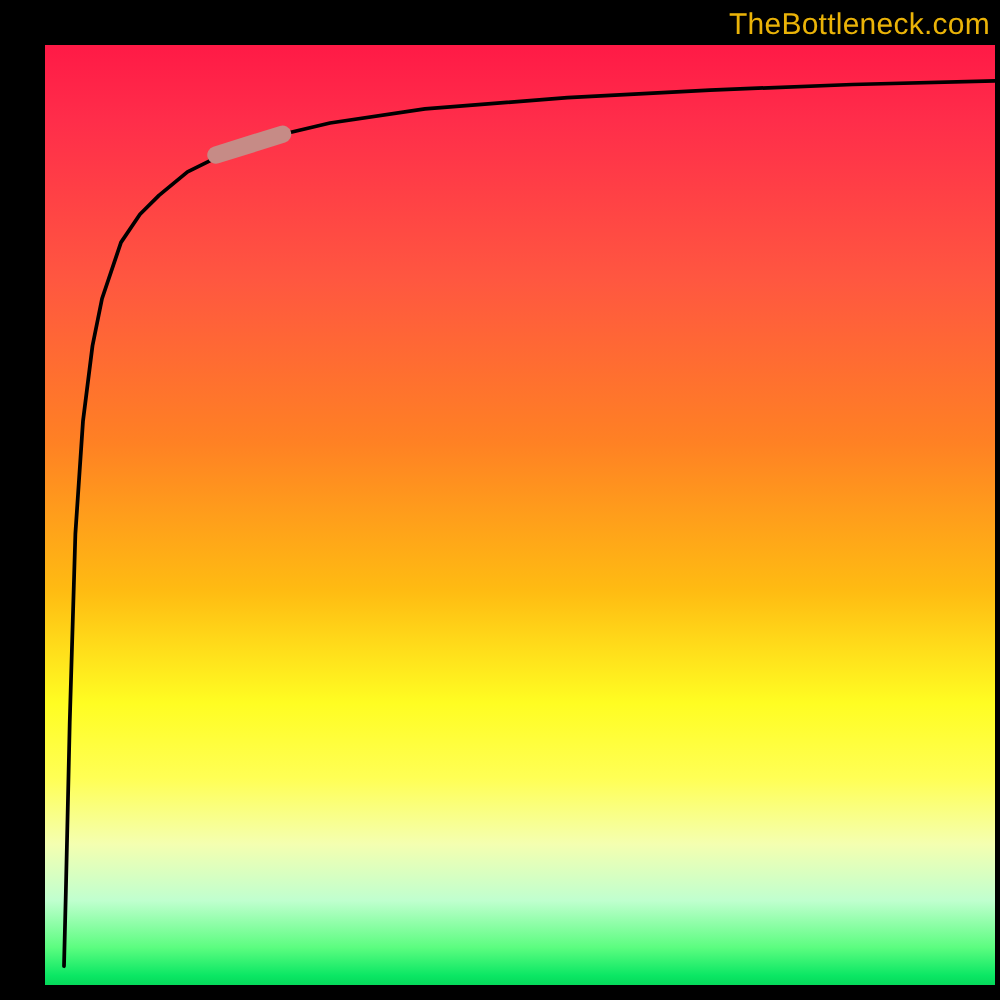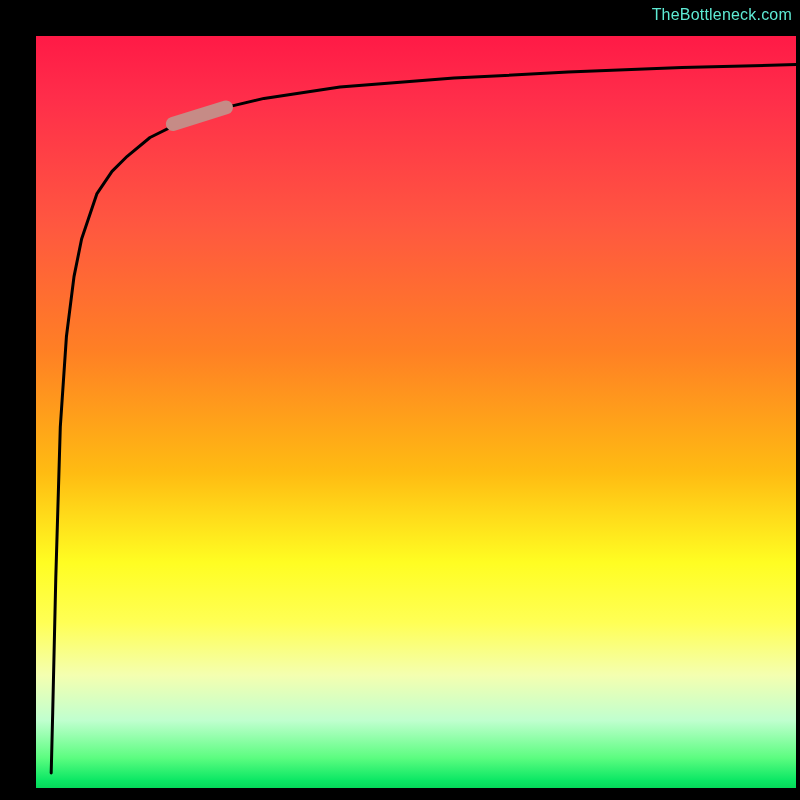--- a/index.html
+++ b/index.html
@@ -37,22 +37,22 @@
       #c0ffcf 91%,
       #5cfd80 96%,
       #0be764 99%,
       #05d95a 100%
     );
   }
   .watermark {
     position: absolute;
     top: 6px;
     right: 8px;
-    color: #5eead4;
-    font-size: 16px;
+    color: #eab308;
+    font-size: 24px;
     font-weight: 500;
     letter-spacing: 0.2px;
     user-select: none;
   }
   svg.curve {
     position: absolute;
     left: 36px;
     top: 36px;
     width: 760px;
     height: 752px;

